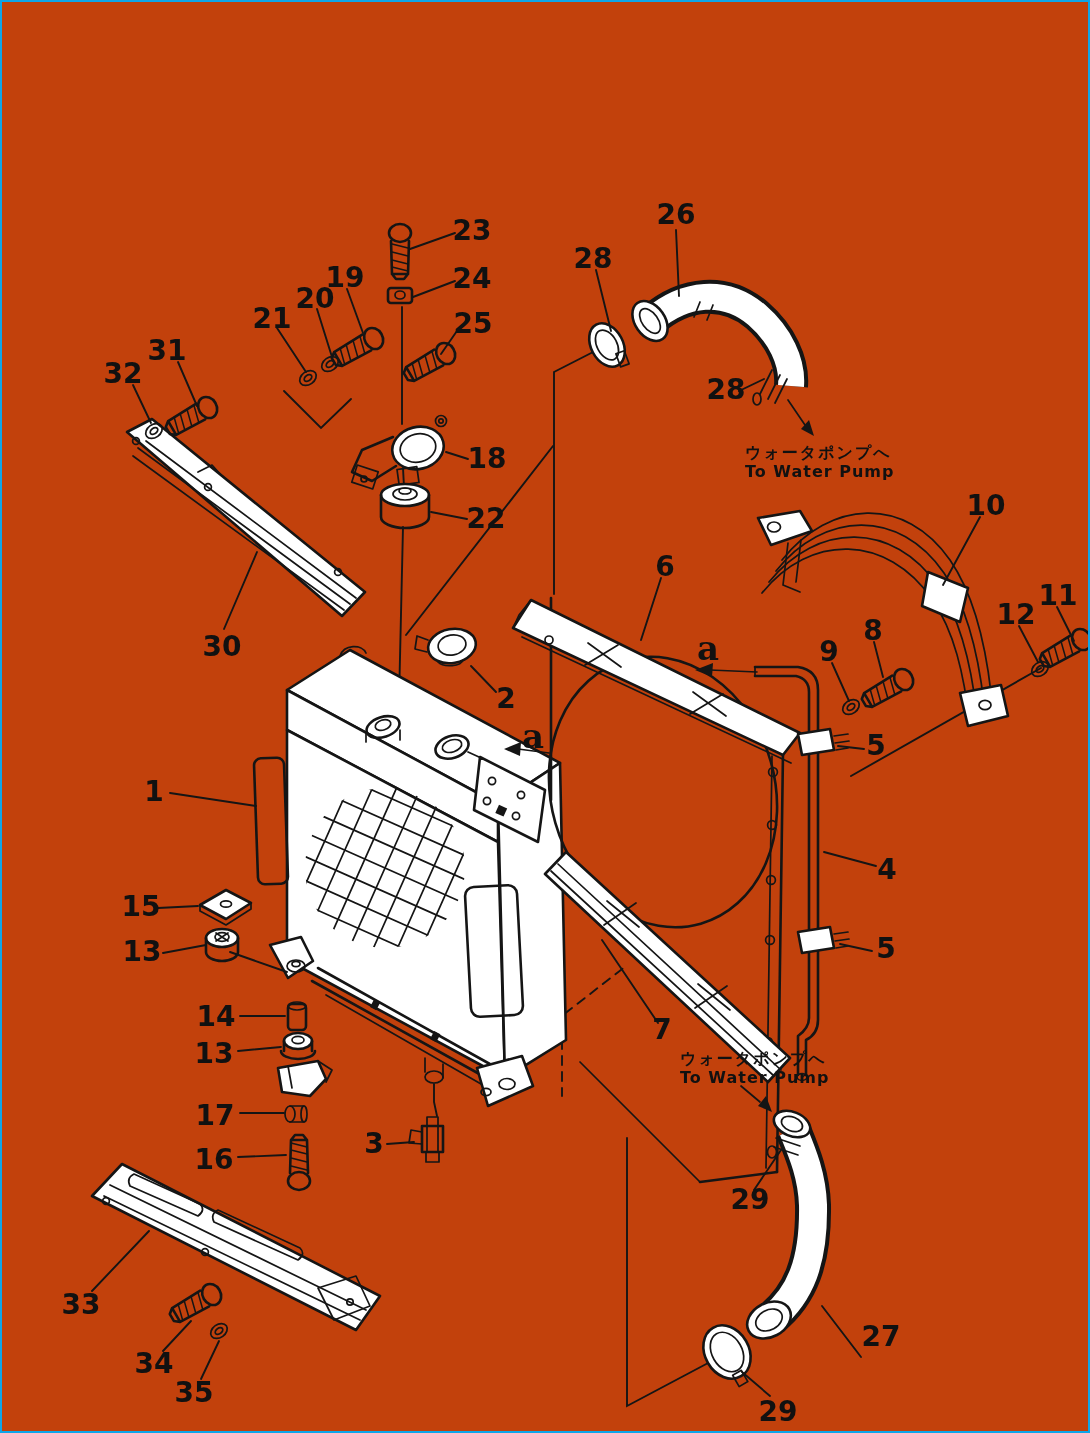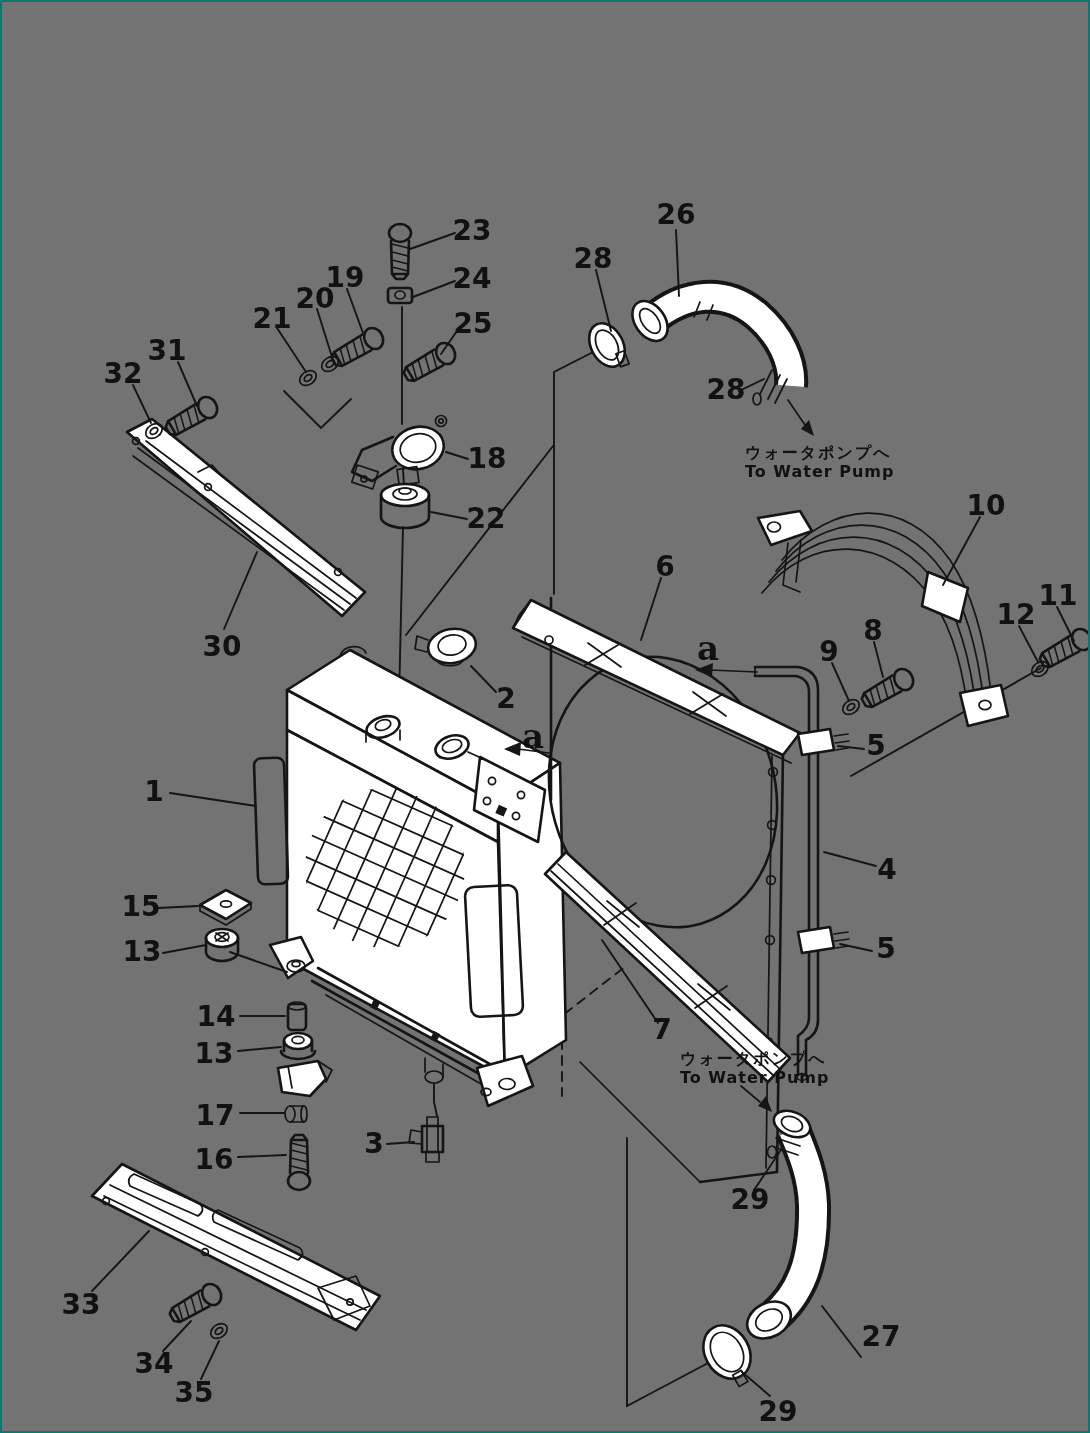--- a/index.html
+++ b/index.html
@@ -1,16 +1,16 @@
 <!DOCTYPE html>
 <html><head>
 <meta charset="utf-8">
 <style>
   html,body { margin:0; padding:0; background:#e8e8e8; }
-  .page { width:1086px; height:1429px; border:2px solid #0f766e; background:#737373; position:relative; overflow:hidden; }
+  .page { width:1086px; height:1429px; border:2px solid #0ea5e9; background:#c2410c; position:relative; overflow:hidden; }
   svg { display:block; }
   .o  { fill:none; stroke:#151515; stroke-width:2.6; stroke-linecap:round; stroke-linejoin:round; }
   .t  { stroke-width:1.7; }
   .w  { fill:#ffffff; stroke:#151515; stroke-width:2.6; stroke-linejoin:round; }
   .ld { fill:none; stroke:#151515; stroke-width:1.9; stroke-linecap:round; }
   .tubeB { fill:none; stroke:#151515; stroke-linecap:butt; }
   .tubeW { fill:none; stroke:#ffffff; stroke-linecap:butt; }
   .dash  { stroke-dasharray:9 7; }
   .blk { fill:#151515; stroke:none; }
   text.callout { font:bold 28px "DejaVu Sans", sans-serif; fill:#111; }

